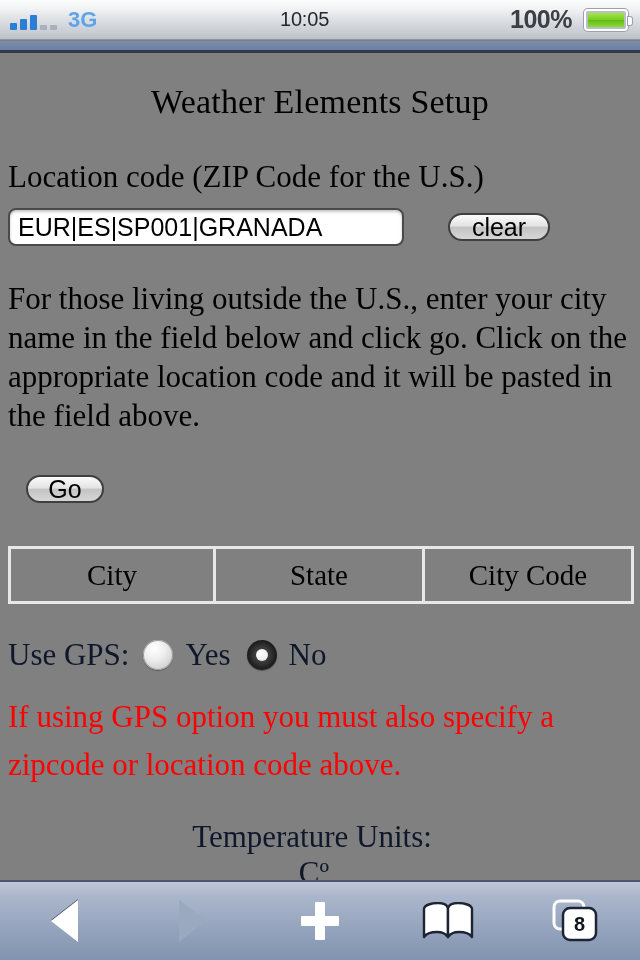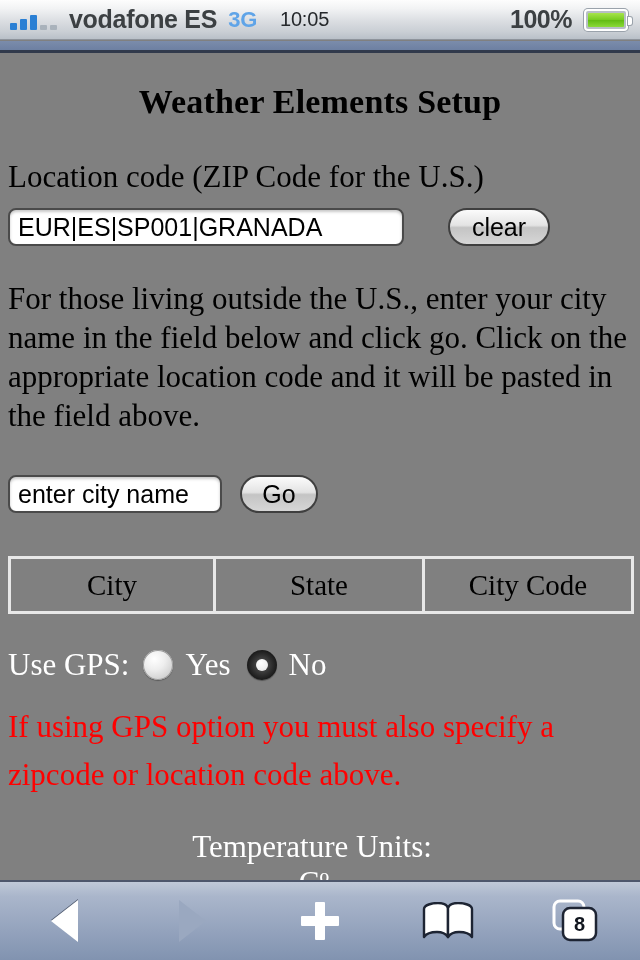--- a/index.html
+++ b/index.html
@@ -120,21 +120,21 @@
     width: 640px;
     height: 824px;
     background: #808080;
     padding: 0 8px;
     overflow: hidden;
   }
 
   #page-title {
     text-align: center;
     font-size: 34px;
-    font-weight: bold;
+    font-weight: normal;
     color: #000000;
     margin-top: 27px;
     letter-spacing: 0.2px;
   }
 
   .body-text {
     font-size: 31px;
     color: #000000;
     line-height: 39px;
   }
@@ -158,21 +158,21 @@
     padding: 0 8px;
     line-height: 34px;
     white-space: nowrap;
     overflow: hidden;
     box-shadow: inset 0 2px 3px rgba(0,0,0,0.22);
   }
   #location-input { width: 396px; }
   #city-input { width: 214px; }
 
   .pill-button {
-    height: 38px;
+    height: 28px;
     border: 2px solid #3f3f3f;
     border-radius: 19px;
     background: linear-gradient(to bottom, #fbfbfb 0%, #e3e3e3 45%, #c4c4c4 52%, #d6d6d6 100%);
     font-family: "Liberation Sans", "DejaVu Sans", sans-serif;
     font-size: 25px;
     color: #000000;
     display: flex;
     align-items: center;
     justify-content: center;
     padding: 12px 16px;
@@ -203,21 +203,21 @@
   }
   #results-table th.col-city  { width: 206px; }
   #results-table th.col-state { width: 210px; }
   #results-table th.col-code  { width: 210px; }
 
   
   .option-row {
     display: flex;
     align-items: center;
     font-size: 31px;
-    color: #ffffff;
+    color: #0f172a;
   }
   #gps-row { margin-top: 33px; }
   #temp-row { margin-top: 30px; flex-direction: column; }
 
   .radio {
     width: 30px;
     height: 30px;
     border-radius: 50%;
     flex: none;
     position: relative;
@@ -307,21 +307,20 @@
 <body>
 
 <div id="status-bar">
   <div id="signal-icon">
     <i class="b1"></i>
       <i class="b2"></i>
       <i class="b3"></i>
       <i class="off"></i>
       <i class="off"></i>
   </div>
-  <span id="carrier-name">vodafone ES</span>
   <span id="network-type">3G</span>
   <span id="status-time">10:05</span>
   <span id="battery-percent">100%</span>
   <div id="battery-icon">
     <div id="battery-fill"></div>
   </div>
 </div>
 
 <div id="browser-strip"></div>
 
@@ -332,21 +331,20 @@
   <div id="location-label" class="body-text">Location code (ZIP Code for the U.S.)</div>
 
   <div id="location-row" class="field-row">
     <div id="location-input" class="text-input" placeholder="">EUR|ES|SP001|GRANADA</div>
     <div id="clear-button" class="pill-button">clear</div>
   </div>
 
   <div id="intro-paragraph" class="body-text">For those living outside the U.S., enter your city name in the field below and click go. Click on the appropriate location code and it will be pasted in the field above.</div>
 
   <div id="city-row" class="field-row">
-    <div id="city-input" class="text-input" placeholder="enter city name">enter city name</div>
     <div id="go-button" class="pill-button">Go</div>
   </div>
 
   <table id="results-table">
     <thead>
       <tr>
         <th class="col-city">City</th>
         <th class="col-state">State</th>
         <th class="col-code">City Code</th>
       </tr>

